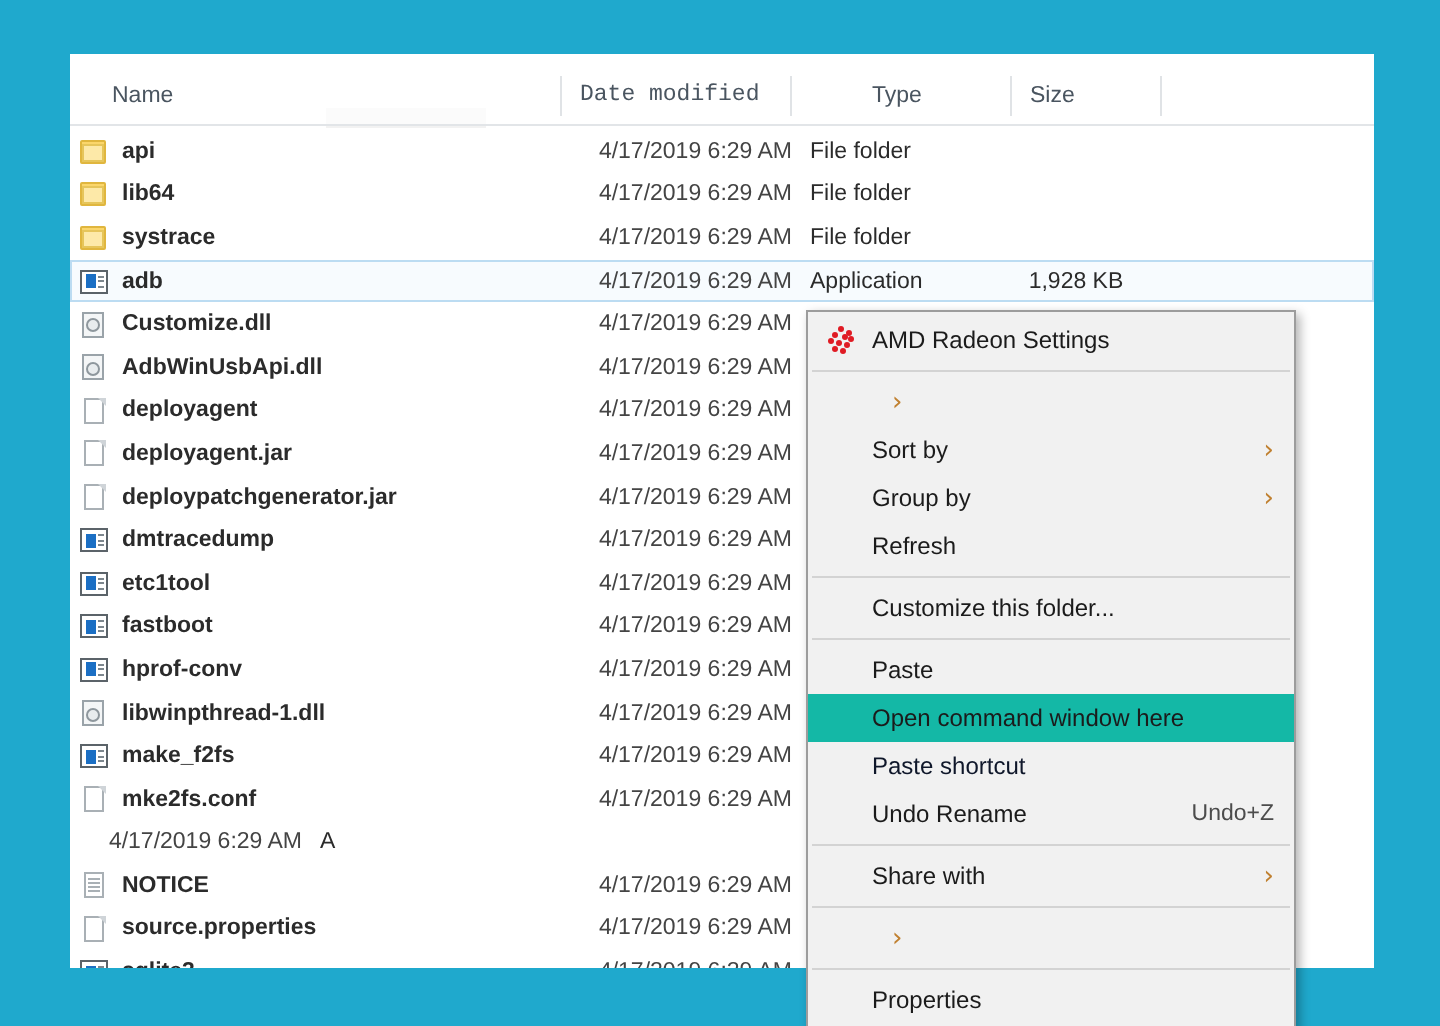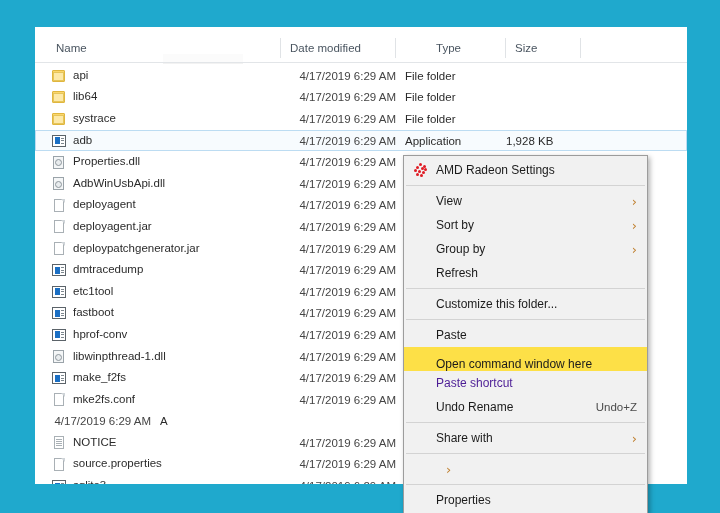--- a/index.html
+++ b/index.html
@@ -41,21 +41,21 @@
     height: 20px;
     line-height: 20px;
     box-sizing: border-box;
     padding-left: 9px;
     border-left: 1px solid #e0e3e6;
     white-space: nowrap;
     overflow: hidden;
   }
   .col-head.first { border-left: none; padding-left: 21px; }
   #hdr-name { width: 245px; }
-  #hdr-date { width: 115px; }
+  #hdr-date { width: 115px; font-family: Liberation Mono, monospace; }
   #hdr-type { width: 110px; padding-left: 40px; }
   #hdr-size { width: 75px; }
   #hdr-tail { width: 100px; }
   #header-underline {
     position: absolute;
     left: 0px;
     top: 35px;
     width: 652px;
     height: 1px;
     background: #e2e5e8;
@@ -93,28 +93,29 @@
   }
   .cell {
     font-size: 11.5px;
     color: #2b2b2b;
     white-space: nowrap;
     overflow: hidden;
     box-sizing: border-box;
   }
   .cell-name {
     width: 245px;
-    padding-left: 16px;
+    padding-left: 4px;
     display: flex;
-    align-items: flex-start;
+    align-items: center;
     gap: 7px;
+    font-weight: bold;
   }
   .cell-date { width: 115px; padding-left: 9px; color: #444; text-align: right; }
   .cell-type { width: 110px; padding-left: 9px; color: #2b2b2b; }
-  .cell-size { width: 75px; padding-right: 11px; text-align: left; color: #2b2b2b; }
+  .cell-size { width: 75px; padding-right: 11px; text-align: center; color: #2b2b2b; }
 
   
   .ico { width: 14px; height: 14px; flex: 0 0 14px; position: relative; }
 
   
   .ico-folder .f-back {
     position: absolute; left: 0; top: 1px; width: 13px; height: 12px;
     background: #fbd66b; border: 1px solid #e0b63e; box-sizing: border-box;
     border-radius: 1px;
   }
@@ -192,22 +193,22 @@
   .menu-item {
     position: relative;
     height: 24px;
     display: flex;
     align-items: center;
     padding-left: 32px;
     padding-right: 10px;
     box-sizing: border-box;
     white-space: nowrap;
   }
-  .menu-item.highlight { background: #fde047; align-items: flex-end; }
-  .menu-item.disabled { color: #4c1d95; }
+  .menu-item.highlight { background: #14b8a6; }
+  .menu-item.disabled { color: #0f172a; }
   .menu-label { flex: 1; }
   .menu-shortcut { color: #4c4c4c; font-size: 11.5px; margin-left: 12px; }
   .menu-arrow {
     color: #c08030;
     font-size: 13px;
     line-height: 1;
     margin-left: 10px;
     font-family: "DejaVu Sans", sans-serif;
   }
   .menu-sep {
@@ -300,21 +301,21 @@
         <div class="cell cell-date">4/17/2019 6:29 AM</div>
         <div class="cell cell-type">Application</div>
         <div class="cell cell-size">1,928 KB</div>
       </div>
       <div class="file-row">
         <div class="cell cell-name">
           <span class="ico ico-dll">
             <span class="d-page"></span>
             <span class="d-gear"></span>
           </span>
-          <span>Properties.dll</span>
+          <span>Customize.dll</span>
         </div>
         <div class="cell cell-date">4/17/2019 6:29 AM</div>
         <div class="cell cell-type">Application extens...</div>
         <div class="cell cell-size">96 KB</div>
       </div>
       <div class="file-row">
         <div class="cell cell-name">
           <span class="ico ico-dll">
             <span class="d-page"></span>
             <span class="d-gear"></span>
@@ -519,21 +520,20 @@
         <span class="amd-dot" style="left: 2px; top: 7px;"></span>
         <span class="amd-dot" style="left: 6px; top: 7.5px;"></span>
         <span class="amd-dot" style="left: 10px; top: 9px;"></span>
         <span class="amd-dot" style="left: 4px; top: 10.5px;"></span>
         <span class="amd-dot" style="left: 8px; top: 11.5px;"></span>
       </span>
       <span class="menu-label">AMD Radeon Settings</span>
     </div>
     <div class="menu-sep"></div>
     <div class="menu-item">
-      <span class="menu-label">View</span>
       <span class="menu-arrow">›</span>
     </div>
     <div class="menu-item">
       <span class="menu-label">Sort by</span>
       <span class="menu-arrow">›</span>
     </div>
     <div class="menu-item">
       <span class="menu-label">Group by</span>
       <span class="menu-arrow">›</span>
     </div>

